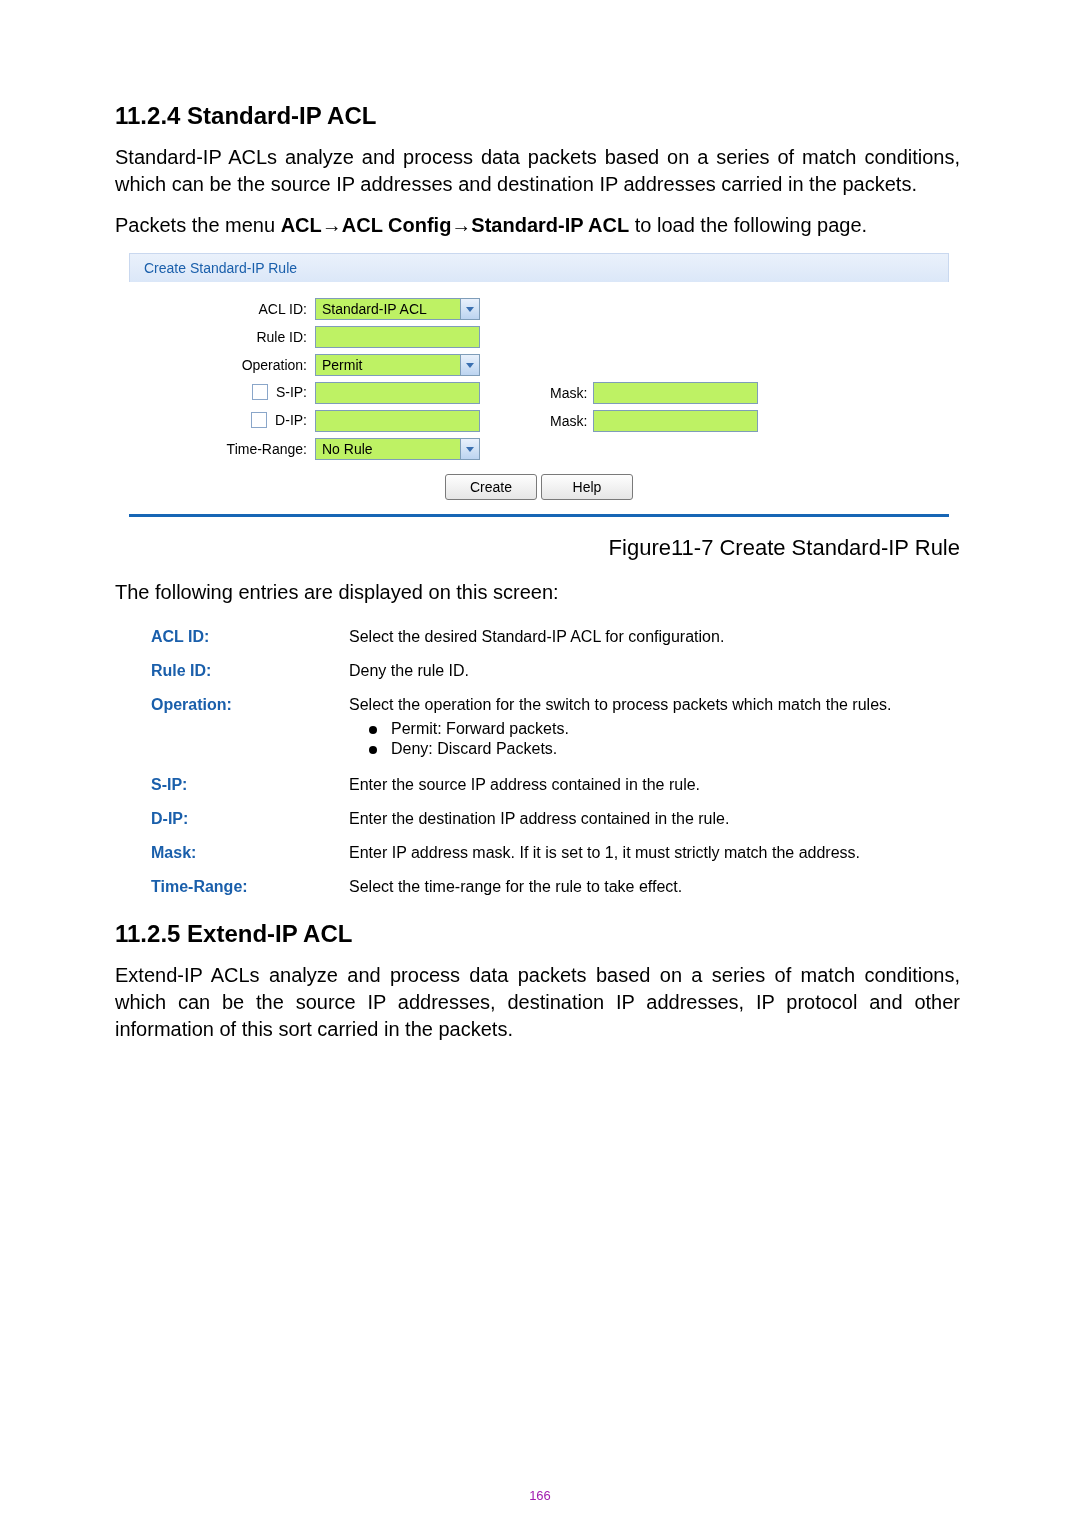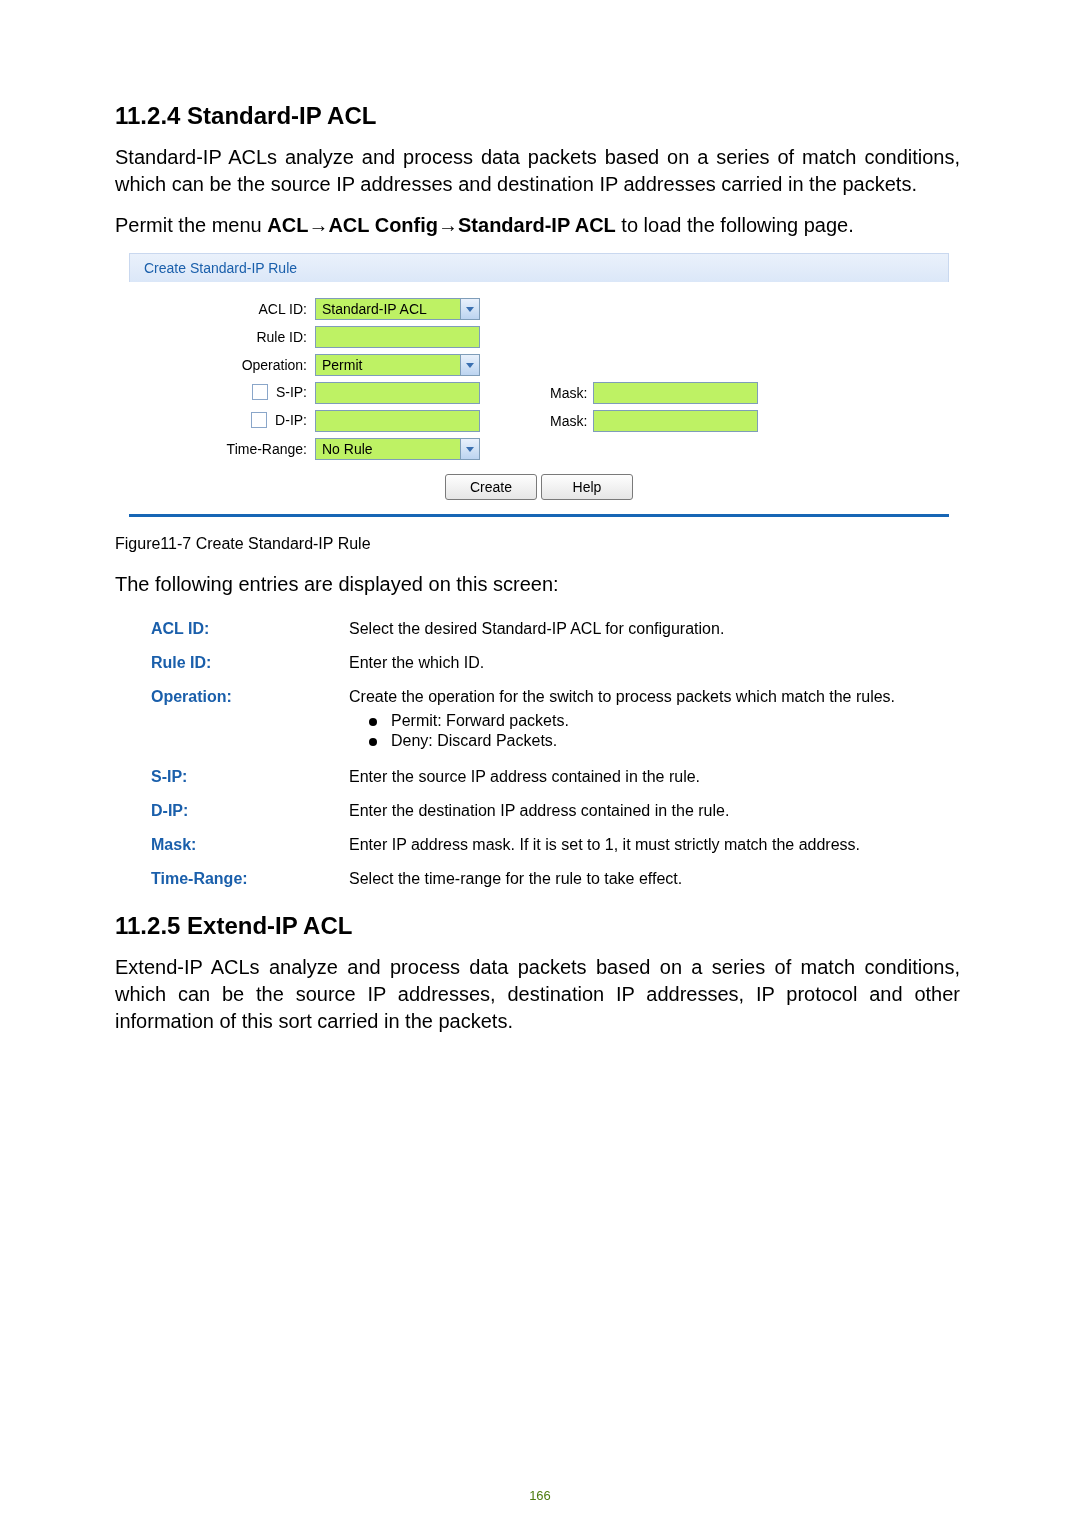--- a/index.html
+++ b/index.html
@@ -109,22 +109,22 @@
     border: 1px solid #7a7a7a;
     border-radius: 3px;
     display: inline-flex;
     align-items: center;
     justify-content: center;
     font-size: 14px;
     padding: 0 10px;
   }
 
   .fig-caption {
-    text-align: left;
-    font-size: 16px;
+    text-align: right;
+    font-size: 22px;
     margin: 18px 0 18px 0;
   }
 
   .sub-bullet {
     display: flex;
     align-items: flex-start;
     margin: 6px 0 10px 0;
   }
   .tri {
     width: 12px; height: 12px;
@@ -173,34 +173,34 @@
     background: #000;
     border-radius: 50%;
   }
 
   .page-number {
     position: absolute;
     bottom: 36px;
     left: 0; right: 0;
     text-align: center;
     font-size: 13px;
-    color: #4d7c0f;
+    color: #a21caf;
   }
 </style>
 </head>
 <body>
 
 <div class="page">
 
   <h2 class="section">11.2.4  Standard-IP ACL</h2>
 
   <p class="body">Standard-IP ACLs analyze and process data packets based on a series of match conditions, which can be the source IP addresses and destination IP addresses carried in the packets.</p>
 
   <p class="body menu-path">
-    <span>Permit the menu </span><strong>ACL→ACL Config→Standard-IP ACL</strong><span> to load the following page.</span>
+    <span>Packets the menu </span><strong>ACL→ACL Config→Standard-IP ACL</strong><span> to load the following page.</span>
   </p>
 
   <div class="panel">
     <div class="panel-header">Create Standard-IP Rule</div>
     <div class="panel-body">
 
       <div class="form-row">
         <div class="form-label">ACL ID:</div>
         <div class="select">
           <span>Standard-IP ACL</span>
@@ -278,26 +278,26 @@
 
 
   <table class="defs">
     <tbody>
         <tr>
       <td class="term">ACL ID:</td>
       <td class="desc">Select the desired Standard-IP ACL for configuration.</td>
     </tr>
     <tr>
       <td class="term">Rule ID:</td>
-      <td class="desc">Enter the which ID.</td>
+      <td class="desc">Deny the rule ID.</td>
     </tr>
     <tr>
       <td class="term">Operation:</td>
       <td class="desc">
-        <span>Create the operation for the switch to process packets which match the rules.</span>
+        <span>Select the operation for the switch to process packets which match the rules.</span>
         <ul class="dot">
           <li>Permit: Forward packets.</li>
           <li>Deny: Discard Packets.</li>
         </ul>
       </td>
     </tr>
     <tr>
       <td class="term">S-IP:</td>
       <td class="desc">Enter the source IP address contained in the rule.</td>
     </tr>

